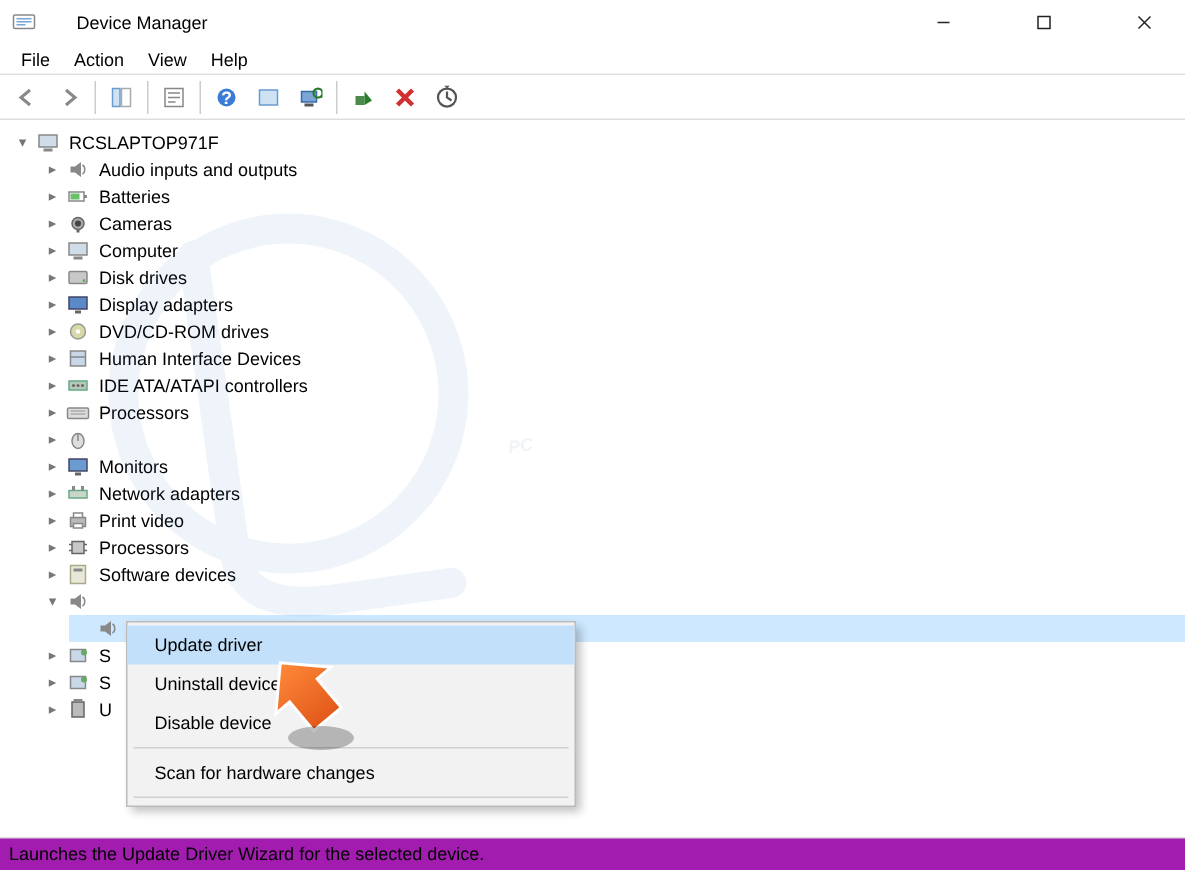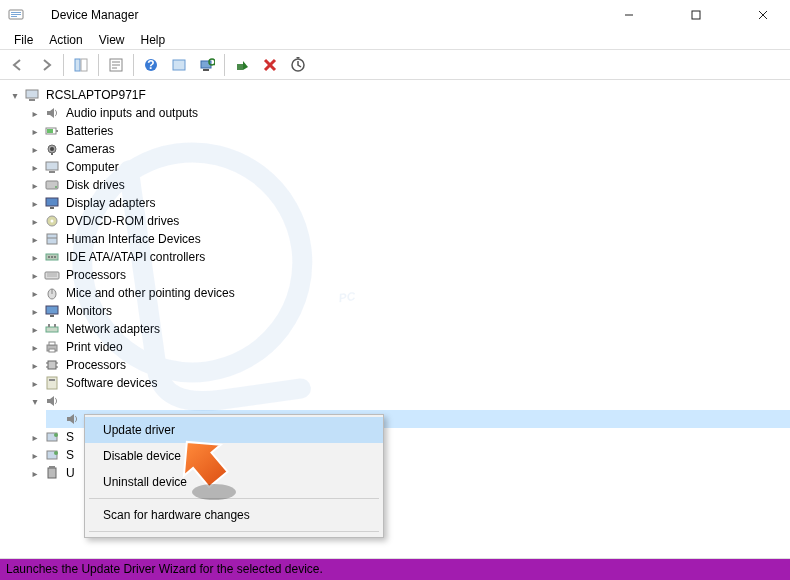--- a/index.html
+++ b/index.html
@@ -309,21 +309,20 @@
           </li>
           <li>
             <div class="node">
               <span class="expander">▸</span>
               <span class="dev-icon">
                 <svg width="16" height="16">
                   <ellipse cx="8" cy="9" rx="4" ry="5" fill="#ddd" stroke="#888"></ellipse>
                   <line x1="8" y1="4" x2="8" y2="9" stroke="#888"></line>
                 </svg>
               </span>
-              <span class="node-label">Mice and other pointing devices</span>
             </div>
           </li>
           <li>
             <div class="node">
               <span class="expander">▸</span>
               <span class="dev-icon">
                 <svg width="16" height="16">
                   <rect x="2" y="3" width="12" height="8" fill="#6a9bd1" stroke="#446"></rect>
                   <rect x="6" y="12" width="4" height="2" fill="#666"></rect>
                 </svg>
@@ -448,24 +447,24 @@
         </ul>
     </li>
   </ul>
 </div>
 
 <div class="ctxmenu">
   <div class="ctx-item highlight">
       <span>Update driver</span>
     </div>
   <div class="ctx-item">
+      <span>Uninstall device</span>
+    </div>
+  <div class="ctx-item">
       <span>Disable device</span>
-    </div>
-  <div class="ctx-item">
-      <span>Uninstall device</span>
     </div>
   <div class="ctx-sep"></div>
   <div class="ctx-item">
       <span>Scan for hardware changes</span>
     </div>
   <div class="ctx-sep"></div>
 </div>
 
 <div class="cursor-arrow">
 <svg width="90" height="80" viewBox="0 0 90 80">

